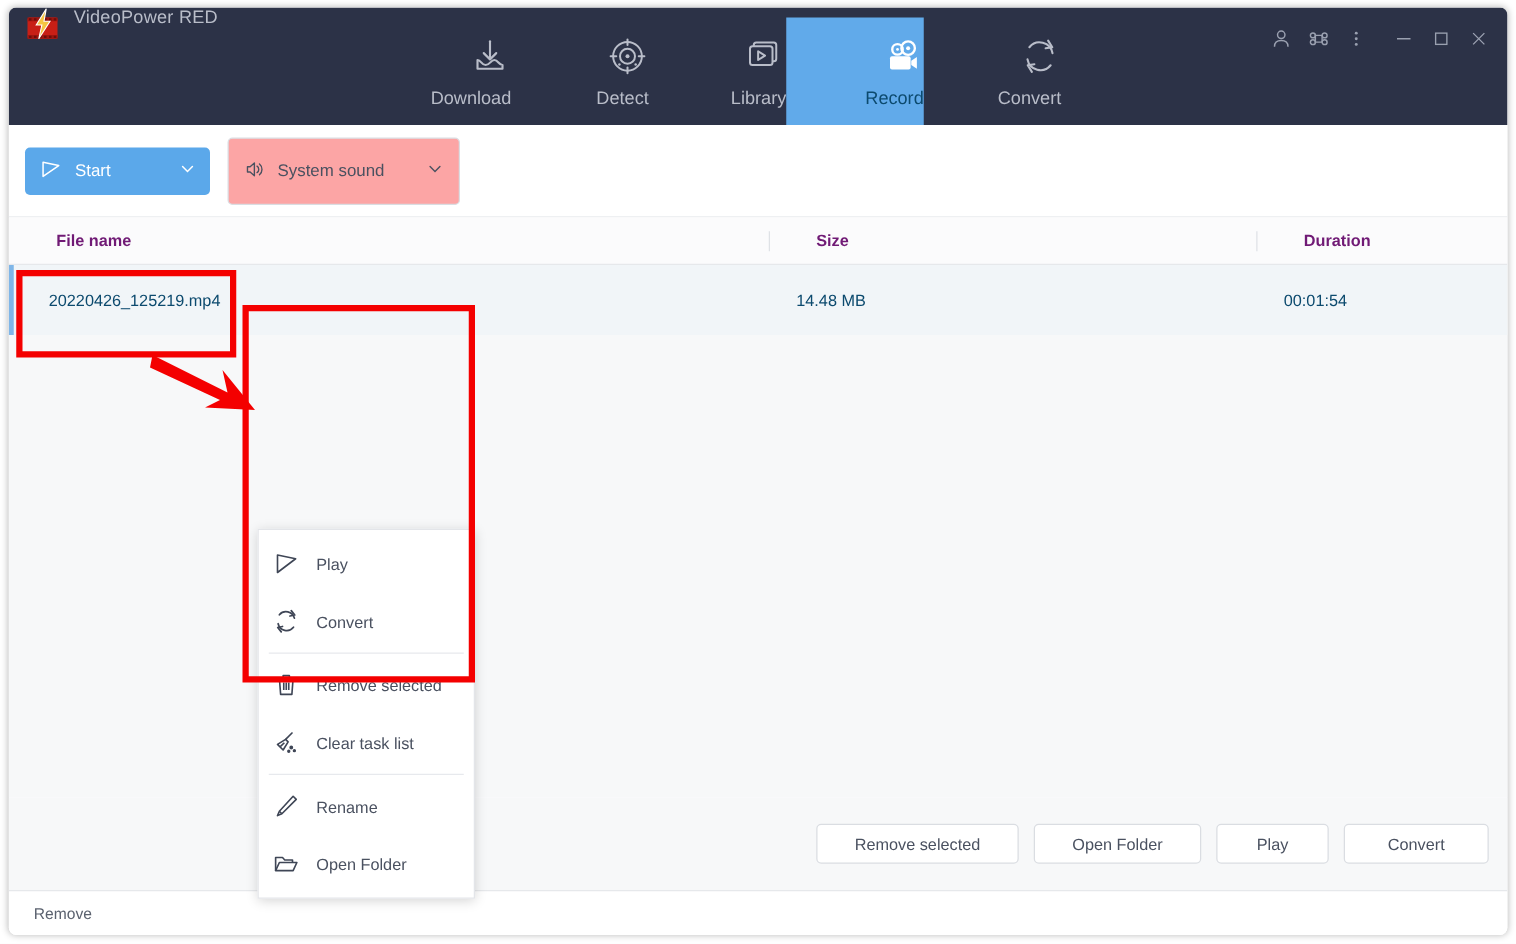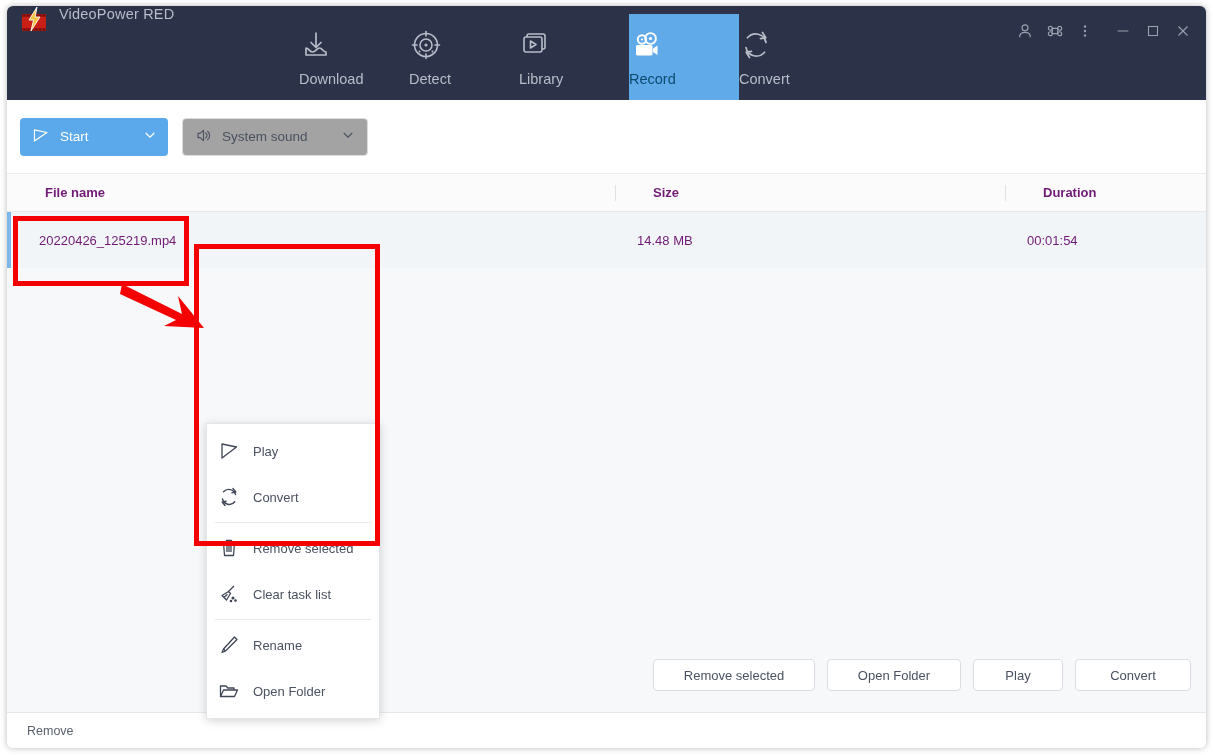--- a/index.html
+++ b/index.html
@@ -58,21 +58,21 @@
     left: 292px;
     top: 8px;
     height: 86px;
     display: flex;
     align-items: stretch;
   }
   .nav-item {
     width: 110px;
     display: flex;
     flex-direction: column;
-    align-items: flex-start;
+    align-items: flex-end;
     justify-content: center;
     gap: 9px;
     color: #b9bdc9;
     font-size: 14.5px;
     cursor: pointer;
     height: 86px;
   }
   .nav-item.active {
     background: #61aaea;
     color: #0c4a6e;
@@ -112,22 +112,22 @@
     display: flex;
     align-items: center;
     color: #ffffff;
     font-size: 13.5px;
     cursor: pointer;
     padding: 0 11px;
     gap: 10px;
   }
   .btn-start .lbl { flex: 1; }
   .btn-sound {
-    width: 186px; height: 38px;
-    background: #a3a3a3;
+    width: 186px; height: 54px;
+    background: #fca5a5;
     border: 1px solid #dadde2;
     border-radius: 4px;
     display: flex;
     align-items: center;
     color: #4a5160;
     font-size: 13.5px;
     cursor: pointer;
     padding: 0 12px;
     gap: 10px;
   }
@@ -180,21 +180,21 @@
     position: relative;
     cursor: pointer;
   }
   .trow.selected::before {
     content: "";
     position: absolute;
     left: 0; top: 0;
     width: 4px; height: 100%;
     background: #7fb6e8;
   }
-  .td { font-size: 13px; color: #701a75; padding-left: 22px; }
+  .td { font-size: 13px; color: #0c4a6e; padding-left: 22px; }
   .td.c1 { width: 608px; padding-left: 32px; }
   .td.c2 { width: 390px; padding-left: 22px; }
   .td.c3 { width: 200px; padding-left: 22px; }
 
   
   .actionbar {
     flex: 0 0 74px;
     background: #f7f8f9;
     display: flex;
     align-items: center;

